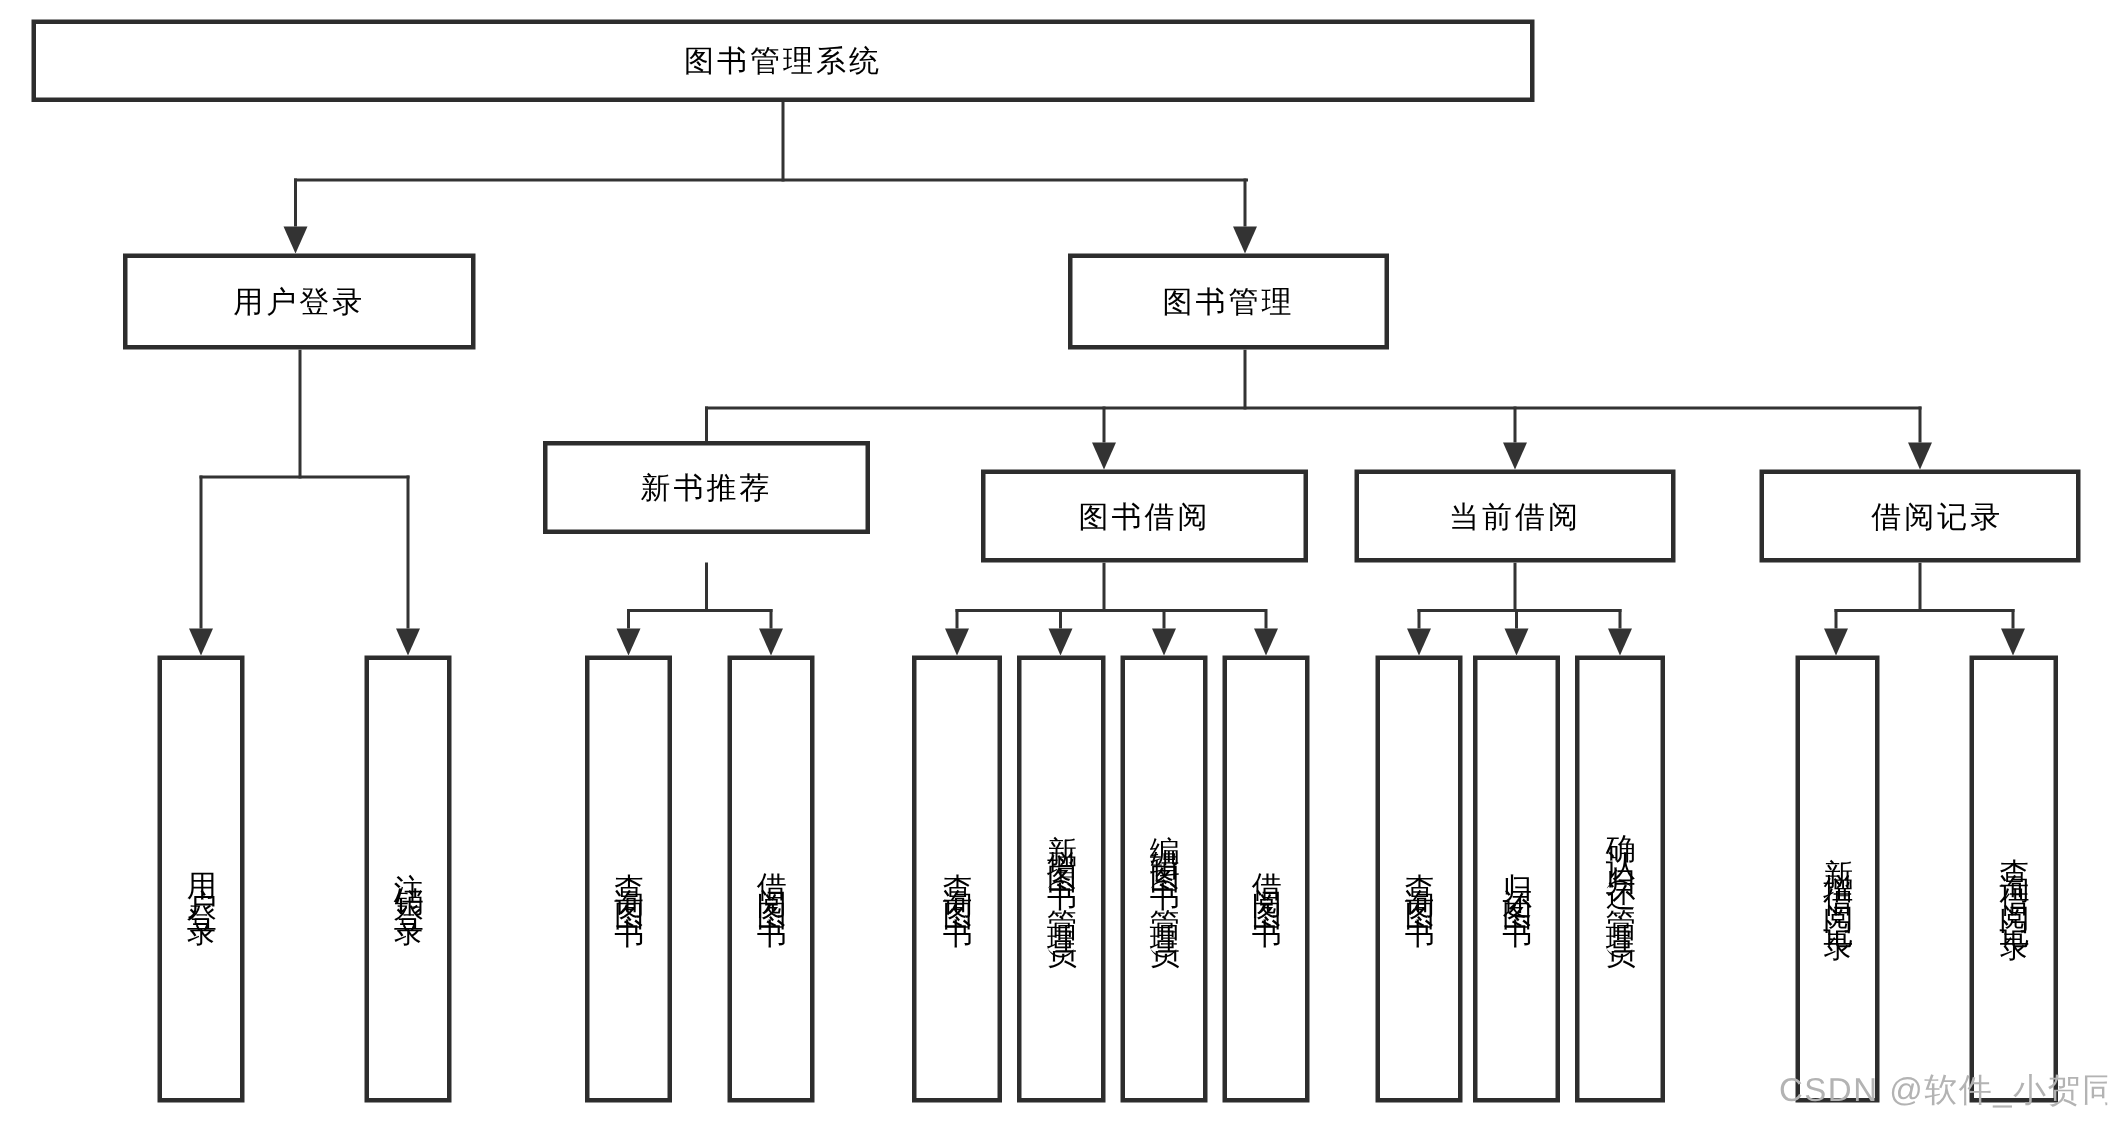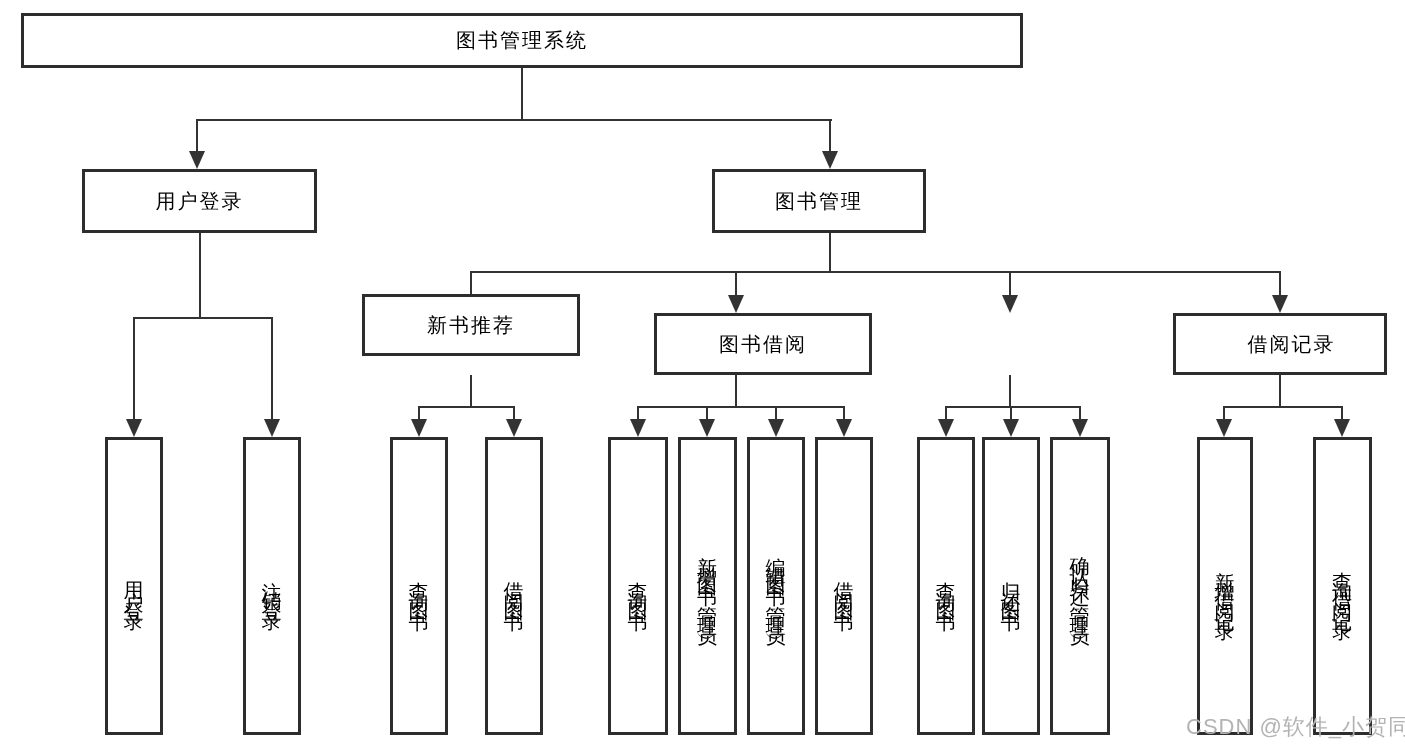--- a/index.html
+++ b/index.html
@@ -117,20 +117,23 @@
   <div class="box" style="left:712px;top:169px;width:214px;height:64px;">
     <span class="hlabel">图书管理</span>
   </div>
 
   <div class="box" style="left:362px;top:294px;width:218px;height:62px;">
     <span class="hlabel">新书推荐</span>
   </div>
   <div class="box" style="left:627px;top:313px;width:218px;height:62px;margin-left:27px;">
     <span class="hlabel">图书借阅</span>
   </div>
+  <div class="box" style="left:903px;top:313px;width:214px;height:62px;">
+    <span class="hlabel">当前借阅</span>
+  </div>
   <div class="box" style="left:1173px;top:313px;width:214px;height:62px;padding-left:23px;">
     <span class="hlabel">借阅记录</span>
   </div>
 
   <div class="box" style="left:105px;top:437px;width:58px;height:298px;">
     <span class="vlabel">用户登录</span>
   </div>
   <div class="box" style="left:243px;top:437px;width:58px;height:298px;">
     <span class="vlabel">注销登录</span>
   </div>

